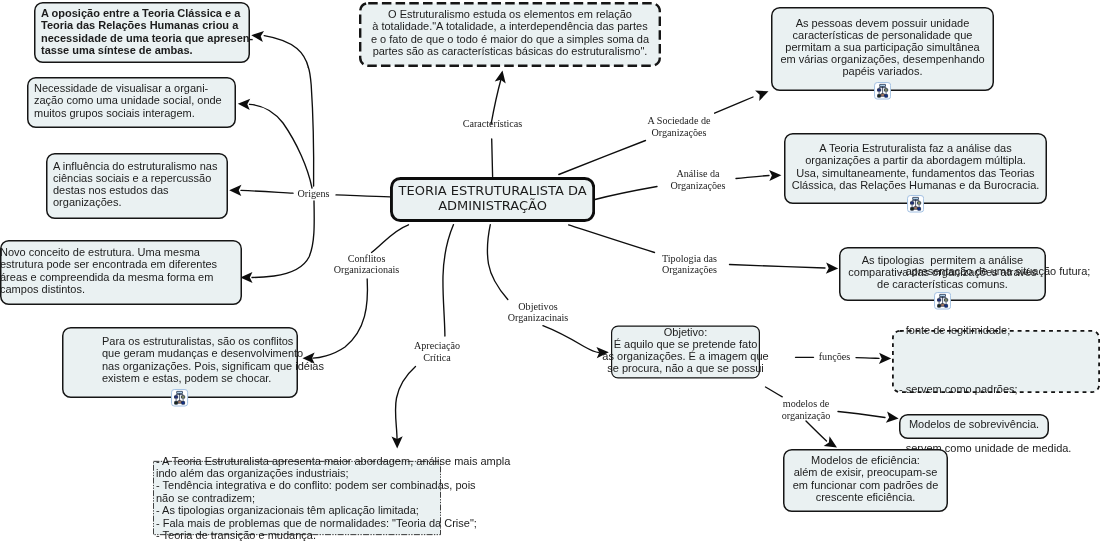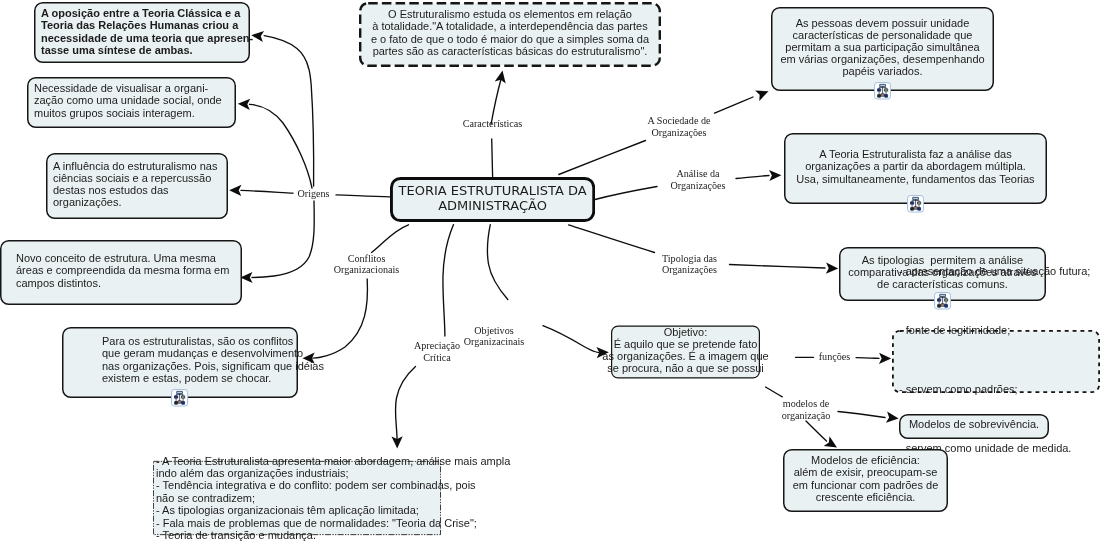--- a/index.html
+++ b/index.html
@@ -113,25 +113,26 @@
     </div>
 <div class="box left-al" style="left:46px;top:153px;width:182px;height:66px;">
       <svg class="dashbg" viewBox="0 0 182 66" width="182" height="66">
         <rect x="0.75" y="0.75" width="180.5" height="64.5" rx="8" ry="8" fill="#eaf1f2" stroke="#151515" stroke-width="1.5"></rect>
       </svg>
       <div class="ln">A influência do estruturalismo nas</div>
       <div class="ln">ciências sociais e a repercussão</div>
       <div class="ln">destas nos estudos das</div>
       <div class="ln">organizações.</div>
     </div>
-<div class="box left-al" style="left:0px;top:240px;width:242px;height:65px;padding-left:16px;">
+<div class="box left-al" style="left:0px;top:240px;width:242px;height:65px;padding-left:0;">
       <svg class="dashbg" viewBox="0 0 242 65" width="242" height="65">
         <rect x="0.75" y="0.75" width="240.5" height="63.5" rx="8" ry="8" fill="#eaf1f2" stroke="#151515" stroke-width="1.5"></rect>
       </svg>
       <div class="ln">Novo conceito de estrutura. Uma mesma</div>
+      <div class="ln">estrutura pode ser encontrada em diferentes</div>
       <div class="ln">áreas e compreendida da mesma forma em</div>
       <div class="ln">campos distintos.</div>
     </div>
 <div class="box left-al" style="left:62px;top:327px;width:236px;height:71px;padding-bottom:6px;padding-left:40px;">
       <svg class="dashbg" viewBox="0 0 236 71" width="236" height="71">
         <rect x="0.75" y="0.75" width="234.5" height="69.5" rx="8" ry="8" fill="#eaf1f2" stroke="#151515" stroke-width="1.5"></rect>
       </svg>
       <div class="ln">Para os estruturalistas, são os conflitos</div>
       <div class="ln">que geram mudanças e desenvolvimento</div>
       <div class="ln">nas organizações. Pois, significam que idéias</div>
@@ -189,20 +190,21 @@
 <rect x="107" y="126" width="29" height="26" rx="2" fill="#14349b" stroke="#0f1c38" stroke-width="7"></rect>
 </svg>
     </div>
 <div class="box center-al" style="left:784px;top:133px;width:263px;height:71px;">
       <svg class="dashbg" viewBox="0 0 263 71" width="263" height="71">
         <rect x="0.75" y="0.75" width="261.5" height="69.5" rx="8" ry="8" fill="#eaf1f2" stroke="#151515" stroke-width="1.5"></rect>
       </svg>
       <div class="ln">A Teoria Estruturalista faz a análise das</div>
       <div class="ln">organizações a partir da abordagem múltipla.</div>
       <div class="ln">Usa, simultaneamente, fundamentos das Teorias</div>
+      <div class="ln">Clássica, das Relações Humanas e da Burocracia.</div>
     </div>
 <div class="iconwrap" style="left:906.9px;top:195.2px;">
       <svg class="nodeicon" width="17.2" height="17.6" viewBox="0 0 172 176" xmlns="http://www.w3.org/2000/svg">
 <rect x="5.5" y="5.5" width="161" height="165" rx="27" fill="#fdfeff" stroke="#a2c0e2" stroke-width="10"></rect>
 <path d="M86,34 V124" stroke="#0f1c38" stroke-width="7" fill="none"></path>
 <path d="M51,56 H121" stroke="#0f1c38" stroke-width="7" fill="none"></path>
 <path d="M51,56 V70 M121,56 V70" stroke="#0f1c38" stroke-width="7" fill="none"></path>
 <path d="M51,96 V132 M121,96 V132" stroke="#0f1c38" stroke-width="7" fill="none"></path>
 <rect x="57" y="24" width="58" height="22" rx="2" fill="#accfea" stroke="#0f1c38" stroke-width="7"></rect>
 <rect x="35" y="68" width="32" height="24" rx="2" fill="#26348a" stroke="#0f1c38" stroke-width="7"></rect>
@@ -268,16 +270,16 @@
       <div class="ln">em funcionar com padrões de</div>
       <div class="ln">crescente eficiência.</div>
     </div>
 <div class="elabel" style="left:492.5px;top:124px;"><div class="ln">Características</div></div>
 <div class="elabel" style="left:679px;top:127px;"><div class="ln">A Sociedade de</div><div class="ln">Organizações</div></div>
 <div class="elabel" style="left:698px;top:180px;"><div class="ln">Análise da</div><div class="ln">Organizações</div></div>
 <div class="elabel" style="left:689.5px;top:264.5px;"><div class="ln">Tipologia das</div><div class="ln">Organizações</div></div>
 <div class="elabel" style="left:313.5px;top:193.5px;"><div class="ln">Origens</div></div>
 <div class="elabel" style="left:366.5px;top:264.5px;"><div class="ln">Conflitos</div><div class="ln">Organizacionais</div></div>
 <div class="elabel" style="left:437px;top:352px;"><div class="ln">Apreciação</div><div class="ln">Crítica</div></div>
-<div class="elabel" style="left:494px;top:312.5px;margin-top:24px;"><div class="ln">Objetivos</div><div class="ln">Organizacinais</div></div>
+<div class="elabel" style="left:538px;top:312.5px;"><div class="ln">Objetivos</div><div class="ln">Organizacinais</div></div>
 <div class="elabel" style="left:834.5px;top:356.5px;"><div class="ln">funções</div></div>
 <div class="elabel" style="left:806px;top:410px;"><div class="ln">modelos de</div><div class="ln">organização</div></div>
 </div>
 
 </body></html>

